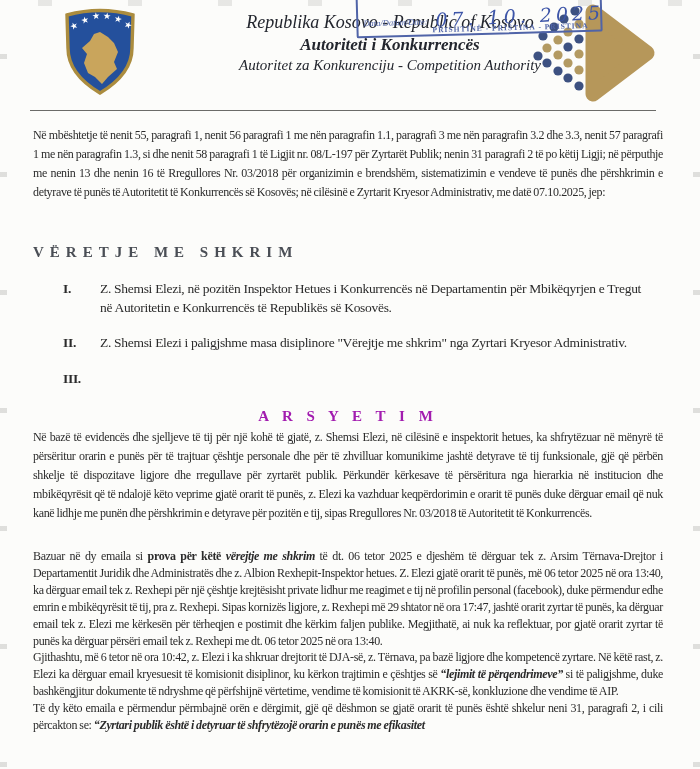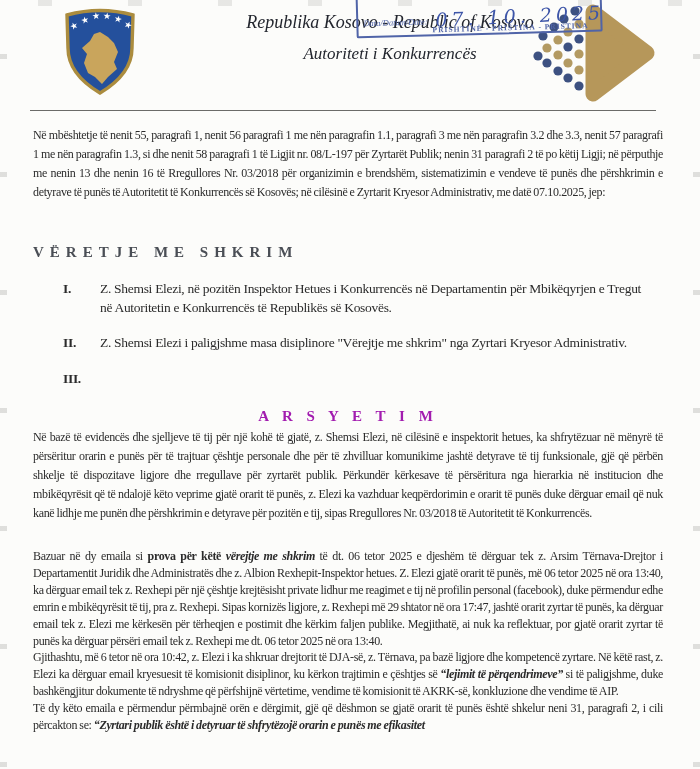--- a/index.html
+++ b/index.html
@@ -22,21 +22,21 @@
     background:repeating-linear-gradient(to right,transparent 0 38px,#a8a8a4 38px 52px,transparent 52px 90px);}
 
   
   .emblem{position:absolute;left:62px;top:6px;width:76px;height:90px;}
   .header-titles{
     position:absolute;left:168px;top:10px;width:444px;text-align:center;
     color:#23262e;line-height:1.18;
   }
   .ht-line1{font-size:17px;font-weight:bold;font-style:italic;}
   .ht-line2{font-size:18px;font-style:italic;margin-top:2px;}
-  .ht-line3{font-size:17px;font-weight:normal;font-style:italic;margin-top:11px;}
+  .ht-line3{font-size:17px;font-weight:bold;font-style:italic;margin-top:2px;}
   .ht-line4{font-size:15px;font-style:italic;margin-top:2px;}
 
   .stamp{
     position:absolute;left:356px;top:-16px;width:242px;height:47px;
     border:2px solid #5064a8;border-radius:2px;
     transform:rotate(-1.6deg);
     color:#4a5fa8;z-index:5;background:transparent;
   }
   .stamp-row{position:absolute;left:5px;top:17px;right:4px;display:flex;align-items:flex-end;}
   .stamp-label{font-size:8.5px;font-style:italic;white-space:nowrap;color:#5064a8;}
@@ -95,20 +95,21 @@
       <text x="30" y="13" font-size="9" fill="#ffffff" transform="rotate(-5 34 10)">★</text>
       <text x="41" y="13" font-size="9" fill="#ffffff" transform="rotate(5 45 10)">★</text>
       <text x="52" y="16" font-size="9" fill="#ffffff" transform="rotate(14 56 13)">★</text>
       <text x="62" y="22" font-size="9" fill="#ffffff" transform="rotate(24 66 19)">★</text>
     </svg>
   </div>
 
   <div class="header-titles">
     <div class="ht-line2">Republika Kosovo - Republic of Kosovo</div>
     <div class="ht-line3">Autoriteti i Konkurrencës</div>
+    <div class="ht-line4">Autoritet za Konkurenciju - Competition Authority</div>
   </div>
 
   <div class="stamp">
     <div class="stamp-row">
       <span class="stamp-label">Data/Datum/Date:</span>
       <span class="stamp-date">07. 10. 2025</span>
     </div>
     <div class="stamp-cities">PRISHTINË - PRIŠTINA - PRISTINA</div>
   </div>
 

